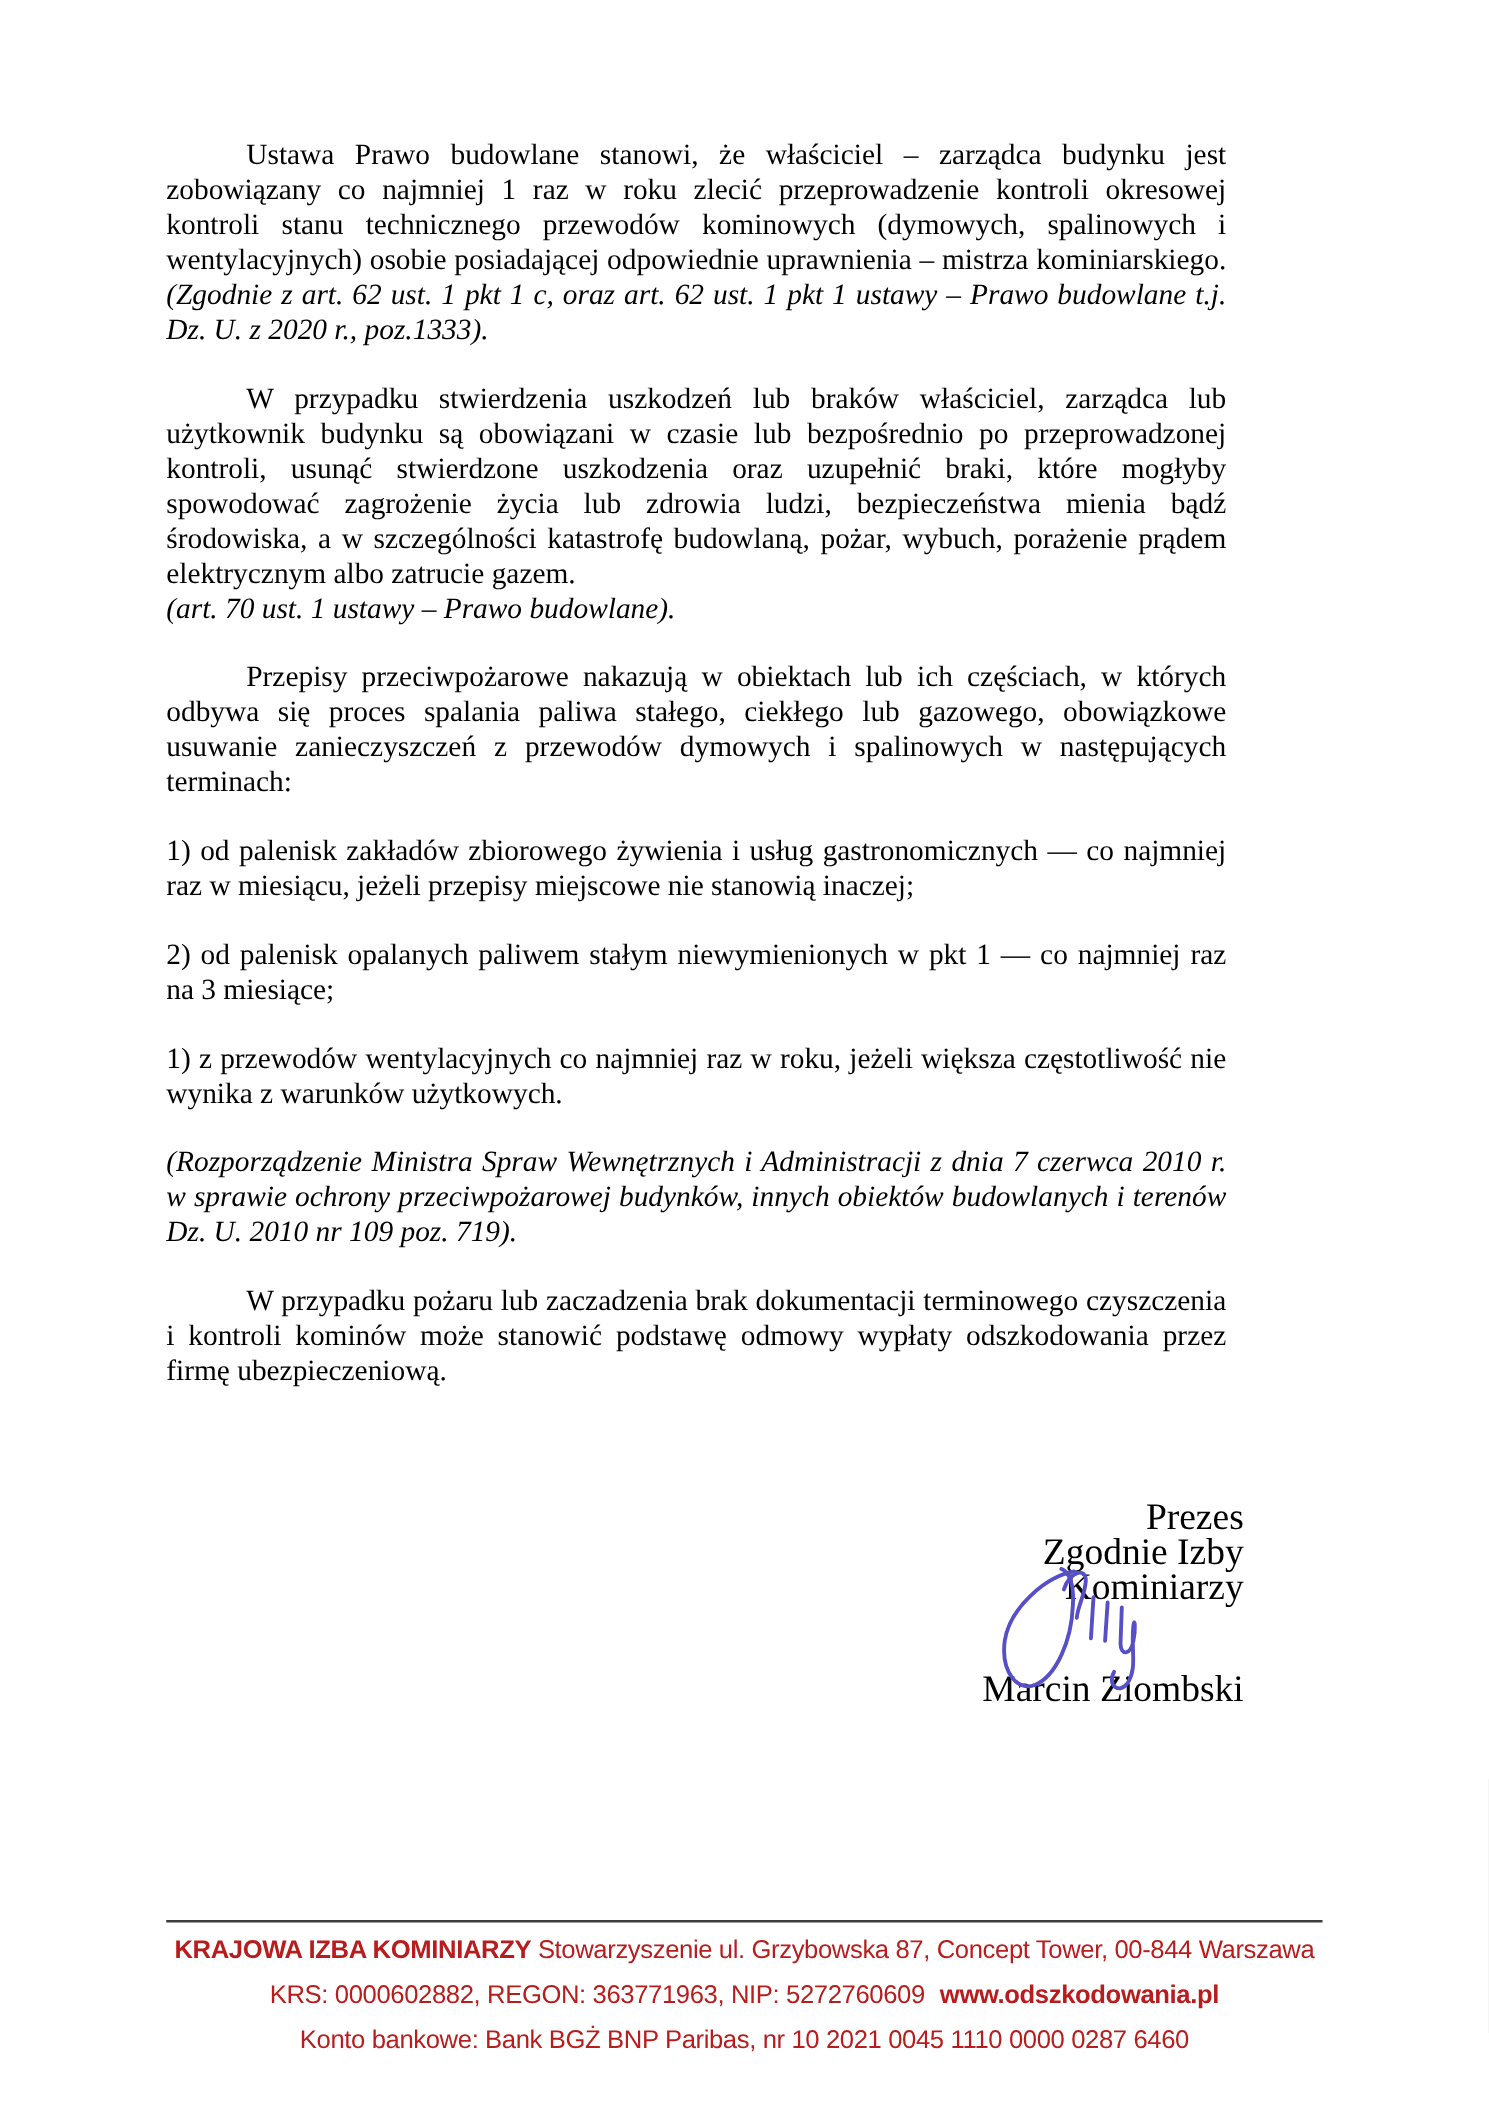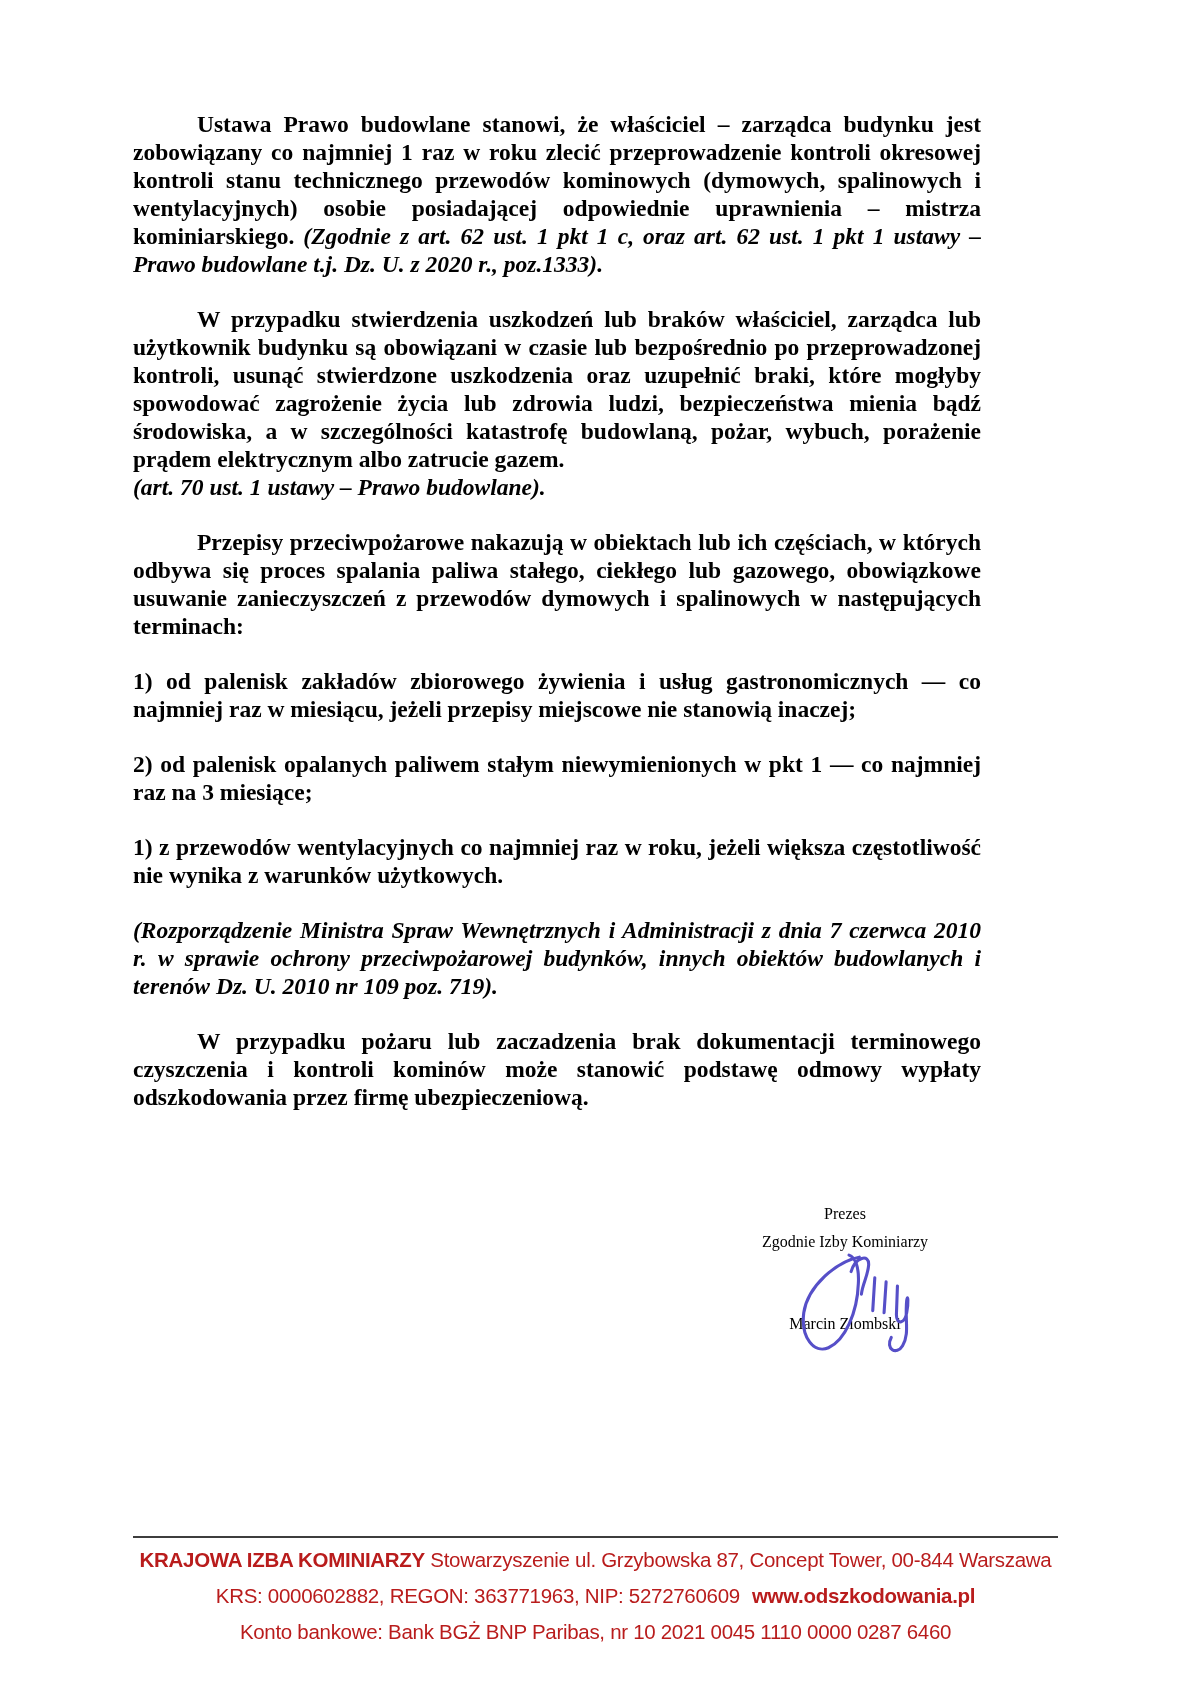--- a/index.html
+++ b/index.html
@@ -12,30 +12,30 @@
     color:#000;
     overflow:hidden;
   }
   .content {
     position:absolute;
     left:133px; top:110px; width:848px;
     font-size:23.5px;
     line-height:28px;
     text-align:justify;
   }
-  .content p { margin:0 0 27px 0;font-weight:bold; }
+  .content p { margin:0 0 27px 0; }
   .indent { text-indent:64px; }
   .no-gap { margin-bottom:0 !important; }
   .cite { font-style:italic; }
   .bold-para { font-weight:bold; }
   .sig-block {
     position:absolute;
     left:695px; top:1200px; width:300px;
-    font-size:16px; line-height:28px;
-    text-align:center;
+    font-size:30px; line-height:28px;
+    text-align:right;
   }
   .sig-name { margin-top:54px; }
   .sig-ink {
     position:absolute;
     left:82px; top:44px;
     width:175px; height:120px;
     pointer-events:none;
   }
   .footer-rule {
     position:absolute;

